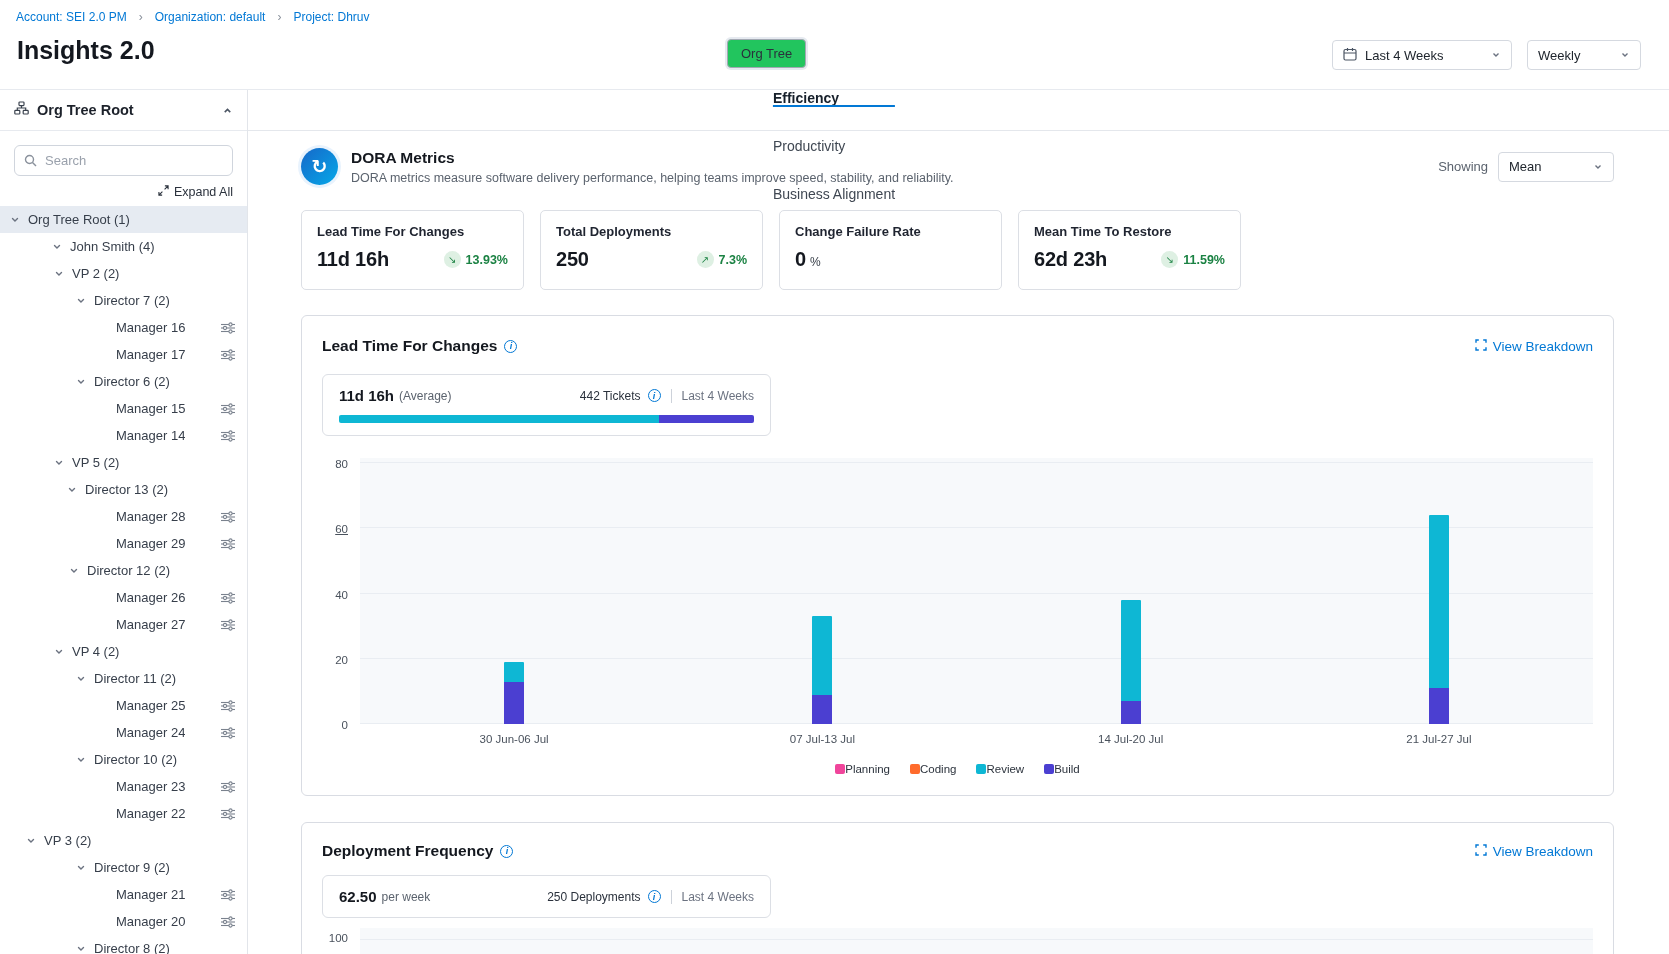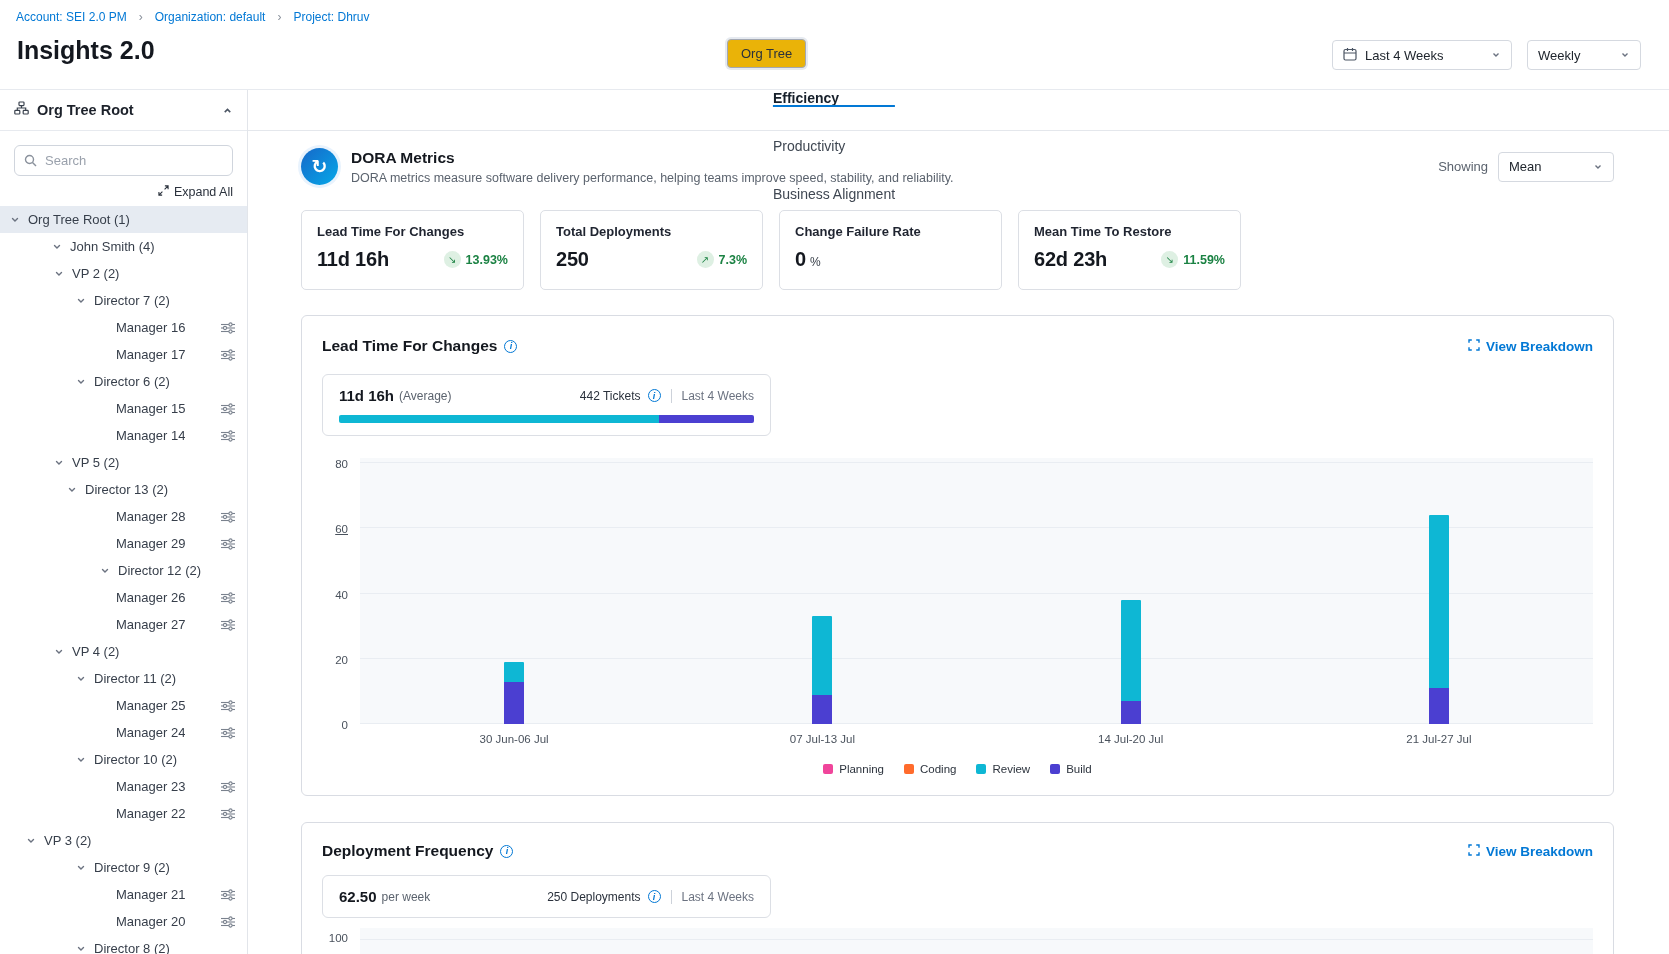--- a/index.html
+++ b/index.html
@@ -13,21 +13,21 @@
 
   
   .top { position:relative; height:89px; flex:none; }
   .breadcrumb { position:absolute; left:16px; top:10px; font-size:12px; display:flex; align-items:center; gap:12px; }
   .bc-link { color:#0278d5; text-decoration:none; cursor:pointer; }
   .bc-sep { color:#8a919c; font-size:12px; }
   .page-title { position:absolute; left:17px; top:36px; margin:0; font-size:25px; font-weight:700; color:#14181f; }
   .org-tree-btn {
     position:absolute; left:727px; top:39px; height:29px; padding:0 13px;
     font-family:inherit; font-size:13px; color:#2a313c;
-    background:#eab308; border:1px solid #a3a8b3; border-radius:4px;
+    background:#22c55e; border:1px solid #a3a8b3; border-radius:4px;
     box-shadow:0 0 0 2px #e6eaf0; cursor:pointer;
   }
   .header-controls { position:absolute; right:28px; top:40px; display:flex; gap:15px; }
   .select {
     height:30px; display:flex; align-items:center; gap:8px; padding:0 10px;
     background:#fff; border:1px solid #d5d9e0; border-radius:4px;
     font-size:13px; color:#20262e; cursor:pointer; white-space:nowrap;
   }
   .select .chev-dn { display:inline-flex; margin-left:auto; }
   .select.daterange { width:180px; }
@@ -98,21 +98,21 @@
   .panel.deploy { margin-top:26px; padding-top:16px; }
   .panel-header { display:flex; align-items:center; gap:7px; height:24px; }
   .panel-title { font-size:15.5px; font-weight:700; color:#14181f; }
   .info-i {
     width:13px; height:13px; border-radius:50%;
     border:1px solid #0278d5; color:#0278d5;
     font-size:9px; font-weight:700; font-style:italic;
     display:inline-flex; align-items:center; justify-content:center; flex:none;
   }
   .info-i::after { content:"i"; }
-  .view-breakdown { margin-left:auto; display:flex; align-items:center; gap:6px; color:#0278d5; font-size:13.5px; font-weight:700; text-decoration:none; cursor:pointer; }
+  .view-breakdown { margin-left:auto; display:flex; align-items:center; gap:6px; color:#0278d5; font-size:13.5px; font-weight:400; text-decoration:none; cursor:pointer; }
 
   .summary-box { margin-top:16px; width:449px; border:1px solid #dcdfe5; border-radius:6px; padding:12px 16px; }
   .panel.deploy .summary-box { margin-top:12px; padding:12px 16px; }
   .sb-row { display:flex; align-items:center; }
   .sb-value { font-size:15px; font-weight:700; color:#14181f; }
   .sb-qual { font-size:12px; color:#5b636e; margin-left:5px; }
   .sb-right { margin-left:auto; display:flex; align-items:center; gap:7px; }
   .sb-metric { font-size:12px; color:#2a313c; }
   .sb-range { font-size:12px; color:#6b7280; border-left:1px solid #cdd2da; padding-left:10px; margin-left:3px; }
   .sb-progress { margin-top:11px; height:8px; border-radius:2px; overflow:hidden; display:flex; }
@@ -125,21 +125,21 @@
   .plot { flex:1; position:relative; background:#f7f9fb; display:flex; align-items:flex-end; }
   .gridline { position:absolute; left:0; right:0; height:1px; background:#e9edf2; }
   .ytick { position:absolute; right:12px; font-size:11.5px; color:#49515c; }
   .bar-slot { flex:1; display:flex; justify-content:center; z-index:1; }
   .bar { width:20px; display:flex; flex-direction:column-reverse; border-radius:1px 1px 0 0; overflow:hidden; }
   .xlabels-row { display:flex; margin-top:9px; }
   .ysp { width:38px; flex:none; }
   .xlabels { flex:1; display:flex; }
   .xlabel { flex:1; text-align:center; font-size:11.5px; color:#49515c; }
   .legend { display:flex; justify-content:center; align-items:center; gap:20px; margin-top:18px; font-size:11.5px; color:#2c333d; }
-  .lg-item { display:inline-flex; align-items:center; gap:6px; }
+  .lg-item { display:inline-flex; align-items:center; }
   .lg-swatch { width:10px; height:10px; border-radius:2px; display:inline-block; }
 </style>
 </head>
 <body>
 
 <div class="app">
 
   <header class="top">
     <nav class="breadcrumb" id="breadcrumb">
         <a class="bc-link">Account: SEI 2.0 PM</a>
@@ -342,21 +342,21 @@
               <svg width="14" height="12" viewBox="0 0 14 12" stroke="#7a828e" stroke-width="1.1" fill="#ffffff">
                 <line x1="0" y1="2.5" x2="14" y2="2.5"></line>
                 <line x1="0" y1="6" x2="14" y2="6"></line>
                 <line x1="0" y1="9.5" x2="14" y2="9.5"></line>
                 <circle cx="9.5" cy="2.5" r="1.6"></circle>
                 <circle cx="4" cy="6" r="1.6"></circle>
                 <circle cx="9.5" cy="9.5" r="1.6"></circle>
               </svg>
             </span>
           </div>
-          <div class="tree-row" style="padding-left: 100px;">
+          <div class="tree-row" style="padding-left: 69px;">
             <span class="chev">
               <svg width="10" height="10" viewBox="0 0 10 10" fill="none" stroke="#6b7280" stroke-width="1.4" stroke-linecap="round">
                 <path d="M2.5 3.5 L5 6 L7.5 3.5"></path>
               </svg>
             </span>
             <span class="tree-label">Director 12 (2)</span>
           </div>
           <div class="tree-row" style="padding-left: 98px;">
             <span class="chev-spacer"></span>
             <span class="tree-label">Manager 26</span>

